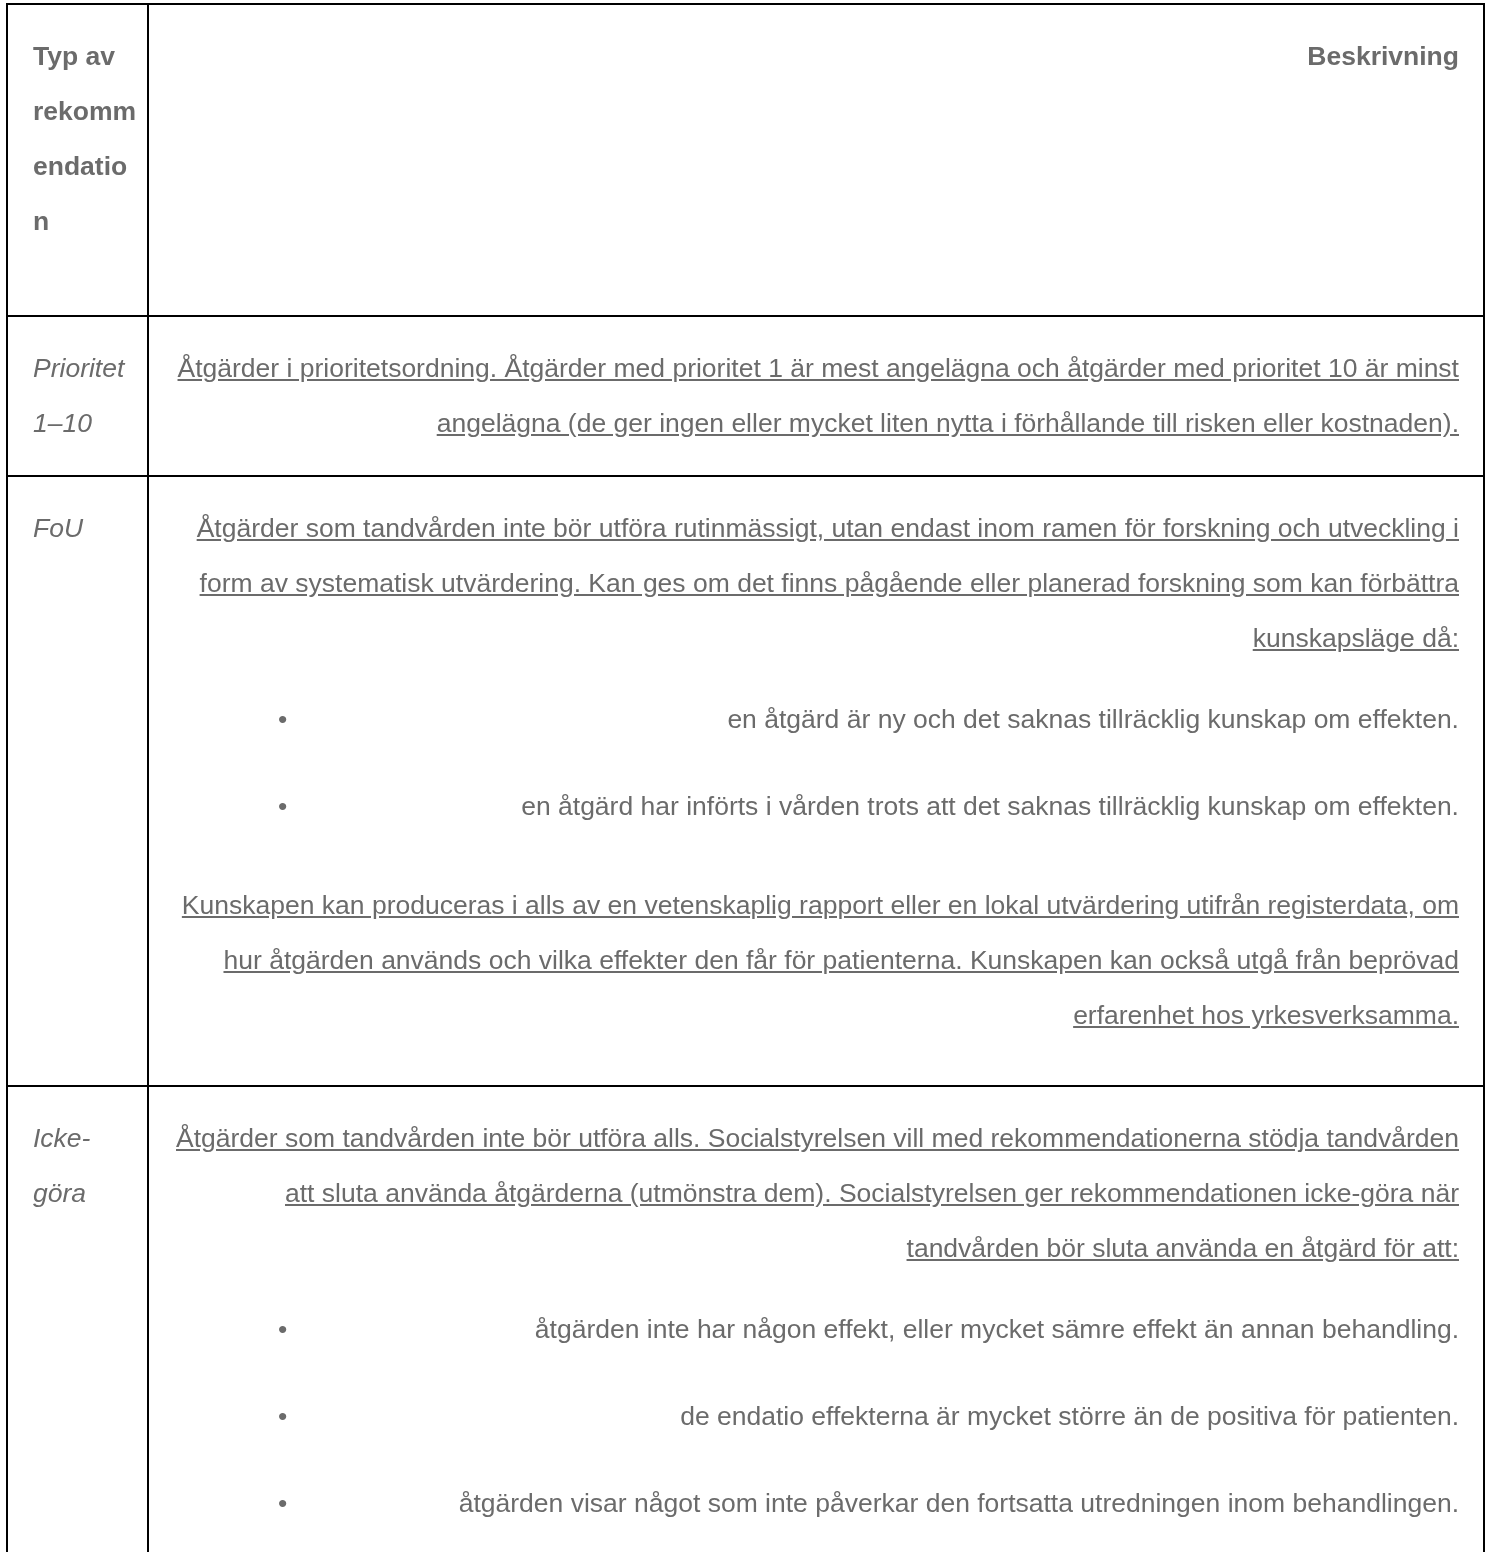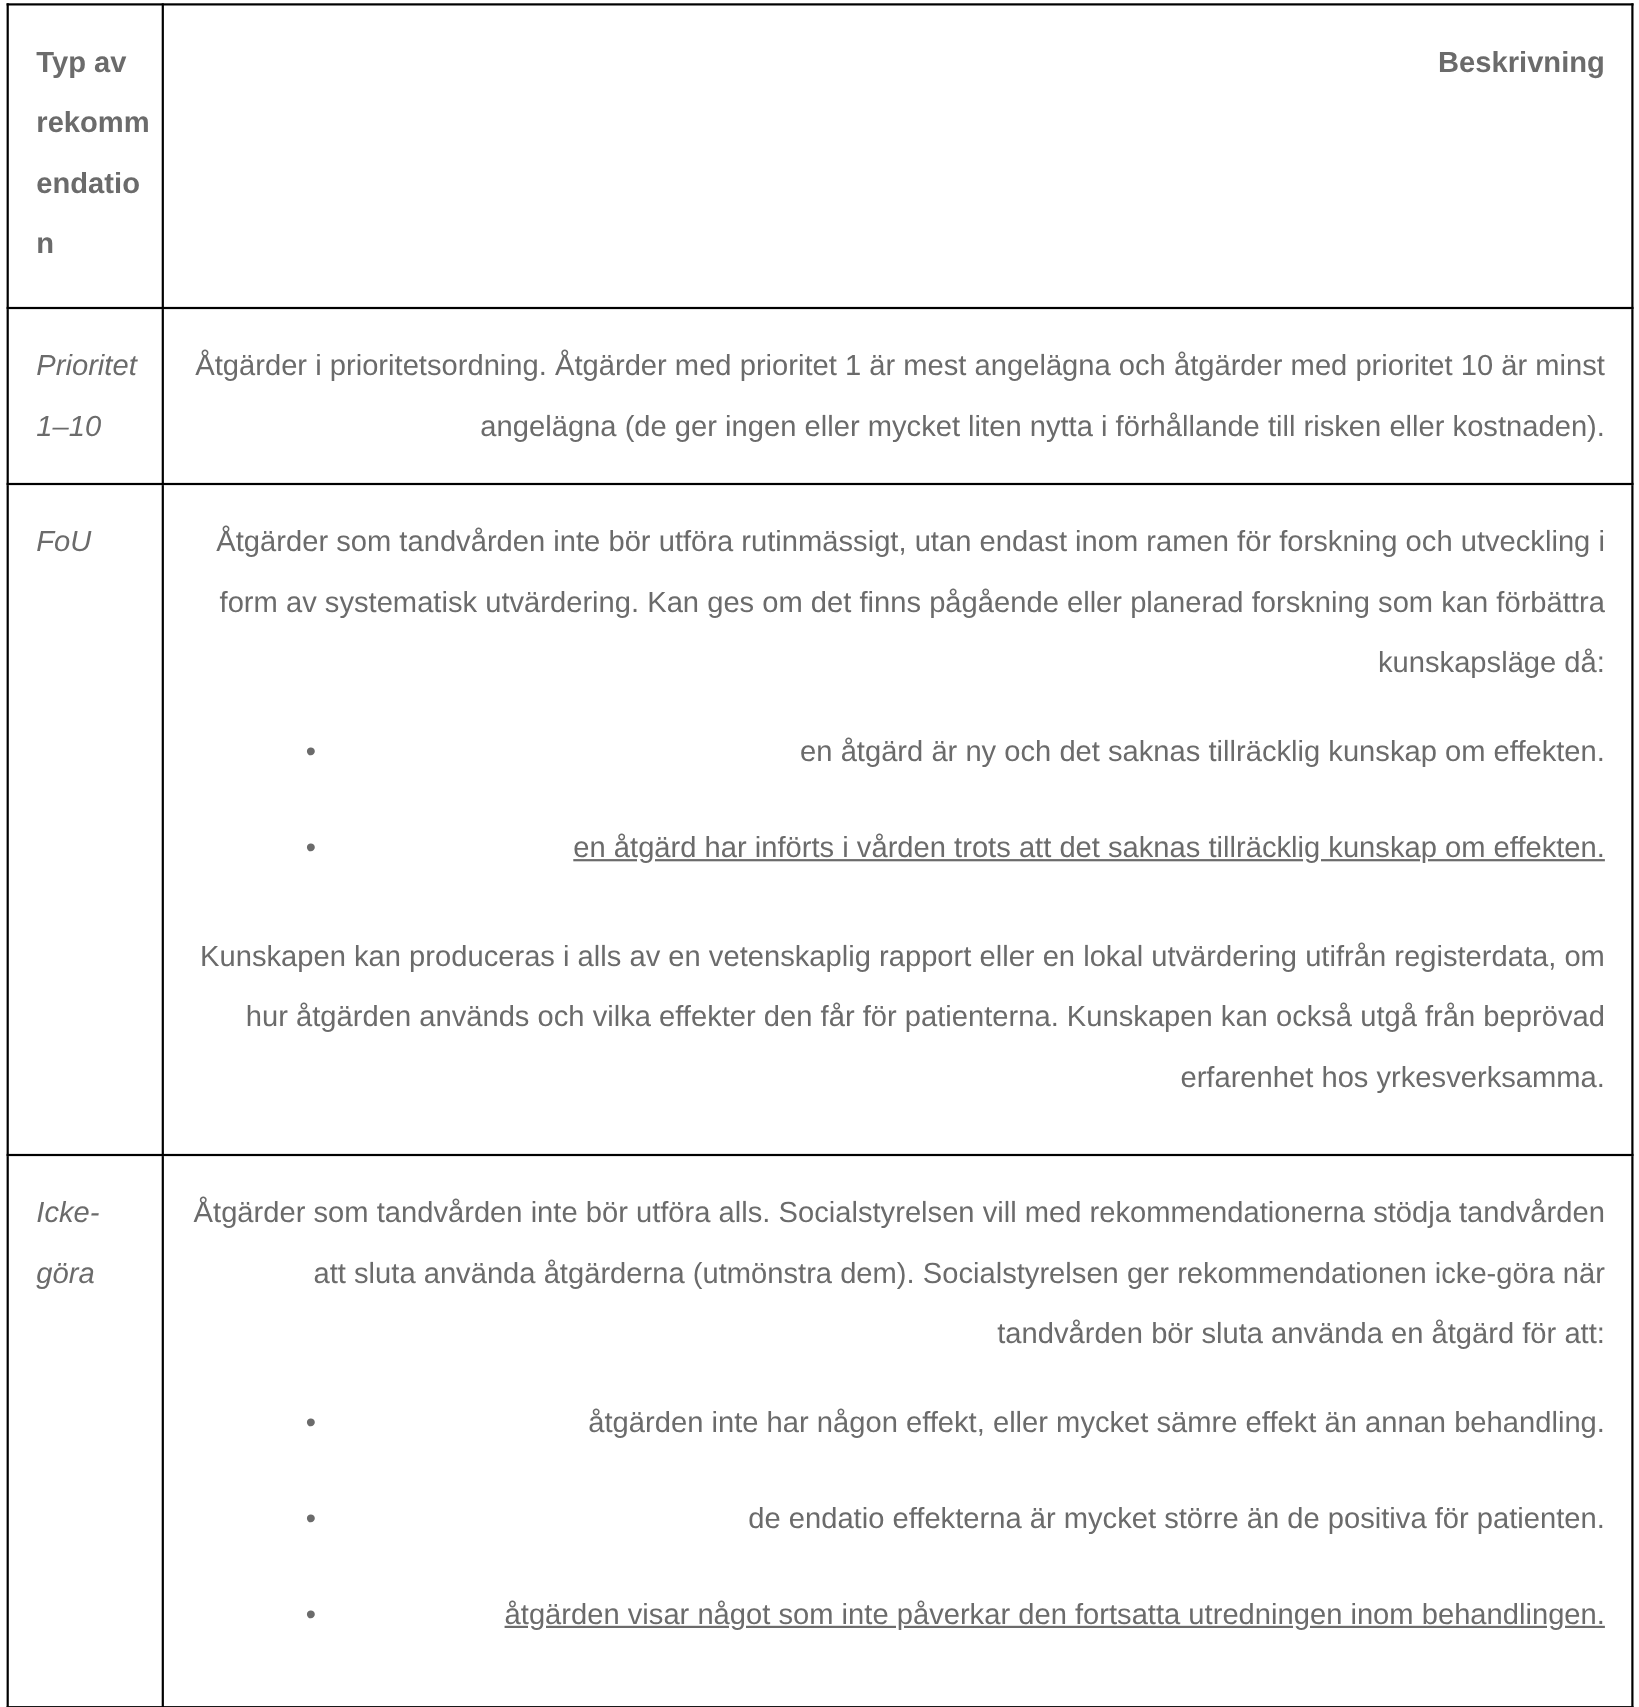--- a/index.html
+++ b/index.html
@@ -29,40 +29,40 @@
     border: 2px solid var(--border-color, #000000);
     vertical-align: top;
     text-align: left;
   }
   th { font-weight: bold; }
   td { font-weight: normal; }
   .label-cell { padding: 24px 6px 24px 25px; }
   td.label-cell { font-style: italic; }
   .desc-cell { padding: 24px 24px 24px 13px; text-align: right; }
   .pre-line { white-space: pre-line; }
-  .desc-cell p { margin: 0; }
+  .desc-cell p { margin: 0; text-decoration: underline; }
   .desc-cell p.outro { margin-top: 44px; }
   .desc-cell ul {
     list-style: none;
     margin: 26px 0 0 0;
     padding: 0;
   }
   .desc-cell li {
     position: relative;
     padding-left: 159px;
     margin-bottom: 32px;
   }
-  .desc-cell li:last-child { margin-bottom: 0; text-decoration: underline; }
+  .desc-cell li:last-child { margin-bottom: 0; }
   .desc-cell li::before {
     content: "\2022";
     position: absolute;
     left: 116px;
     top: 0;
   }
-  tr.r-header  { height: 276px; }
+  tr.r-header  { height: 312px; }
   tr.r-prioritet { height: 157px; }
   tr.r-fou     { height: 610px; padding-left: 22px; }
   tr.r-icke    { height: 502px; padding-left: 20px; }
 </style>
 </head>
 <body style="--text-color: #6b6b6b; --border-color: #000000; background: rgb(255, 255, 255);">
 
 <div class="table-wrap">
   <table class="rec-table">
     <colgroup>

